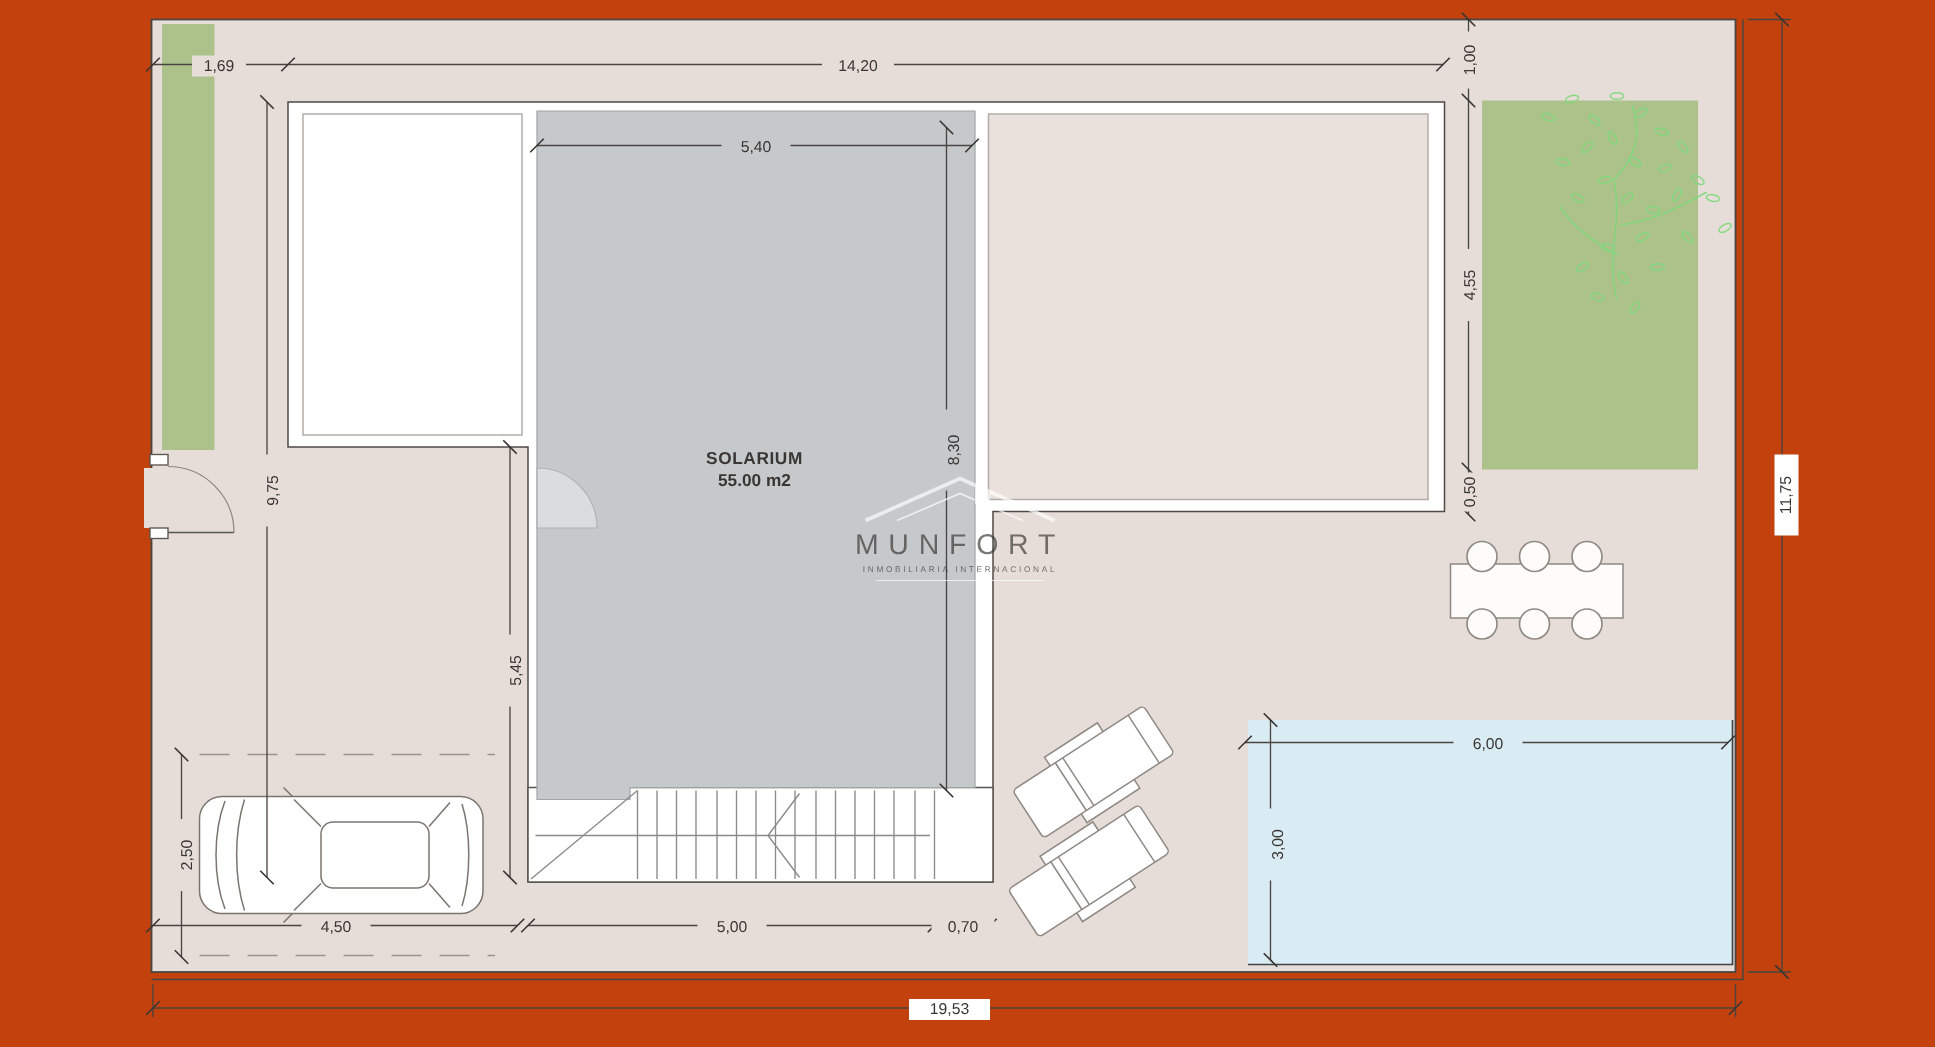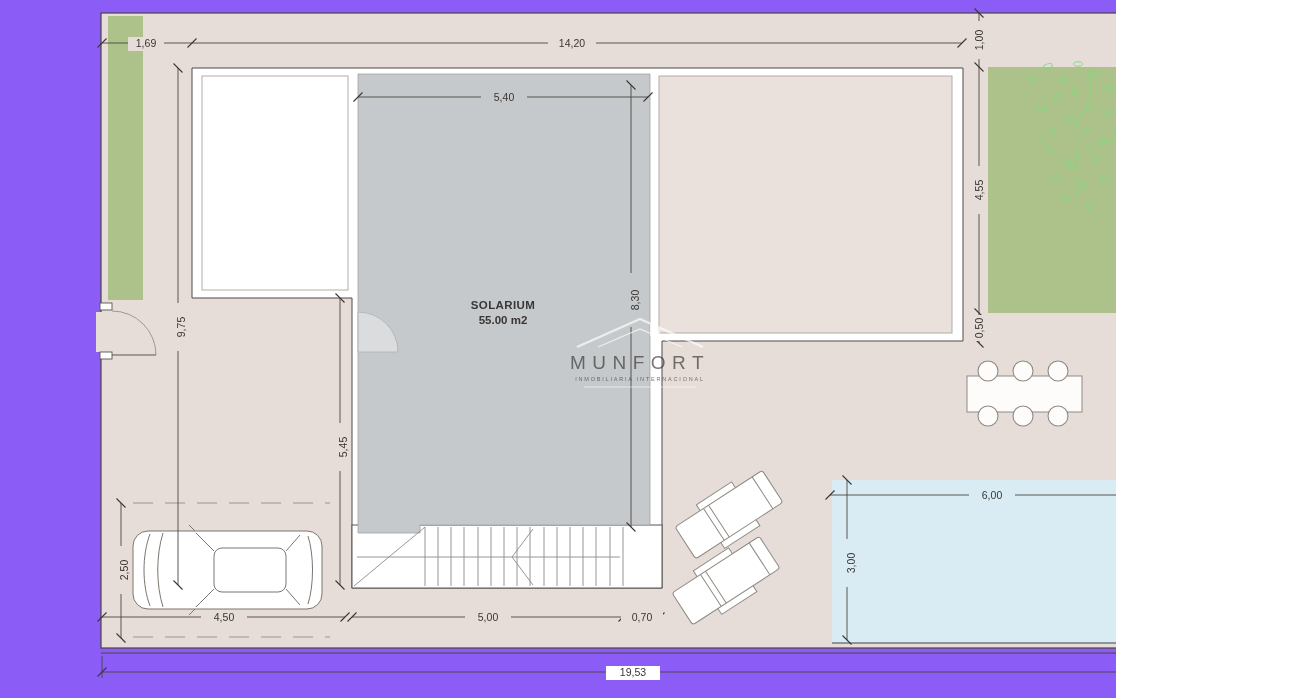--- a/index.html
+++ b/index.html
@@ -1,16 +1,16 @@
 <!DOCTYPE html>
 <html><head>
 <meta charset="utf-8">
 <style>
   html,body{margin:0;padding:0;background:#ffffff;}
-  .stage{position:relative;width:1116px;height:698px;background:#8b5cf6;overflow:hidden;
+  .stage{position:relative;width:1290px;height:698px;background:#c2410c;overflow:hidden;
          font-family:"Liberation Sans", sans-serif;}
   svg{position:absolute;left:0;top:0;}
   svg text{font-family:"Liberation Sans", sans-serif;fill:#3a3634;}
   .dim{stroke:#4a4542;stroke-width:0.9;fill:none;}
   .tick{stroke:#3a3634;stroke-width:1.1;fill:none;}
   .dimtxt{font-size:10.5px;}
   .bgT{fill:#e6ddd8;}
   .bgG{fill:#c6c9cb;}
   .bgP{fill:#daecf3;}
   .bgW{fill:#ffffff;}

